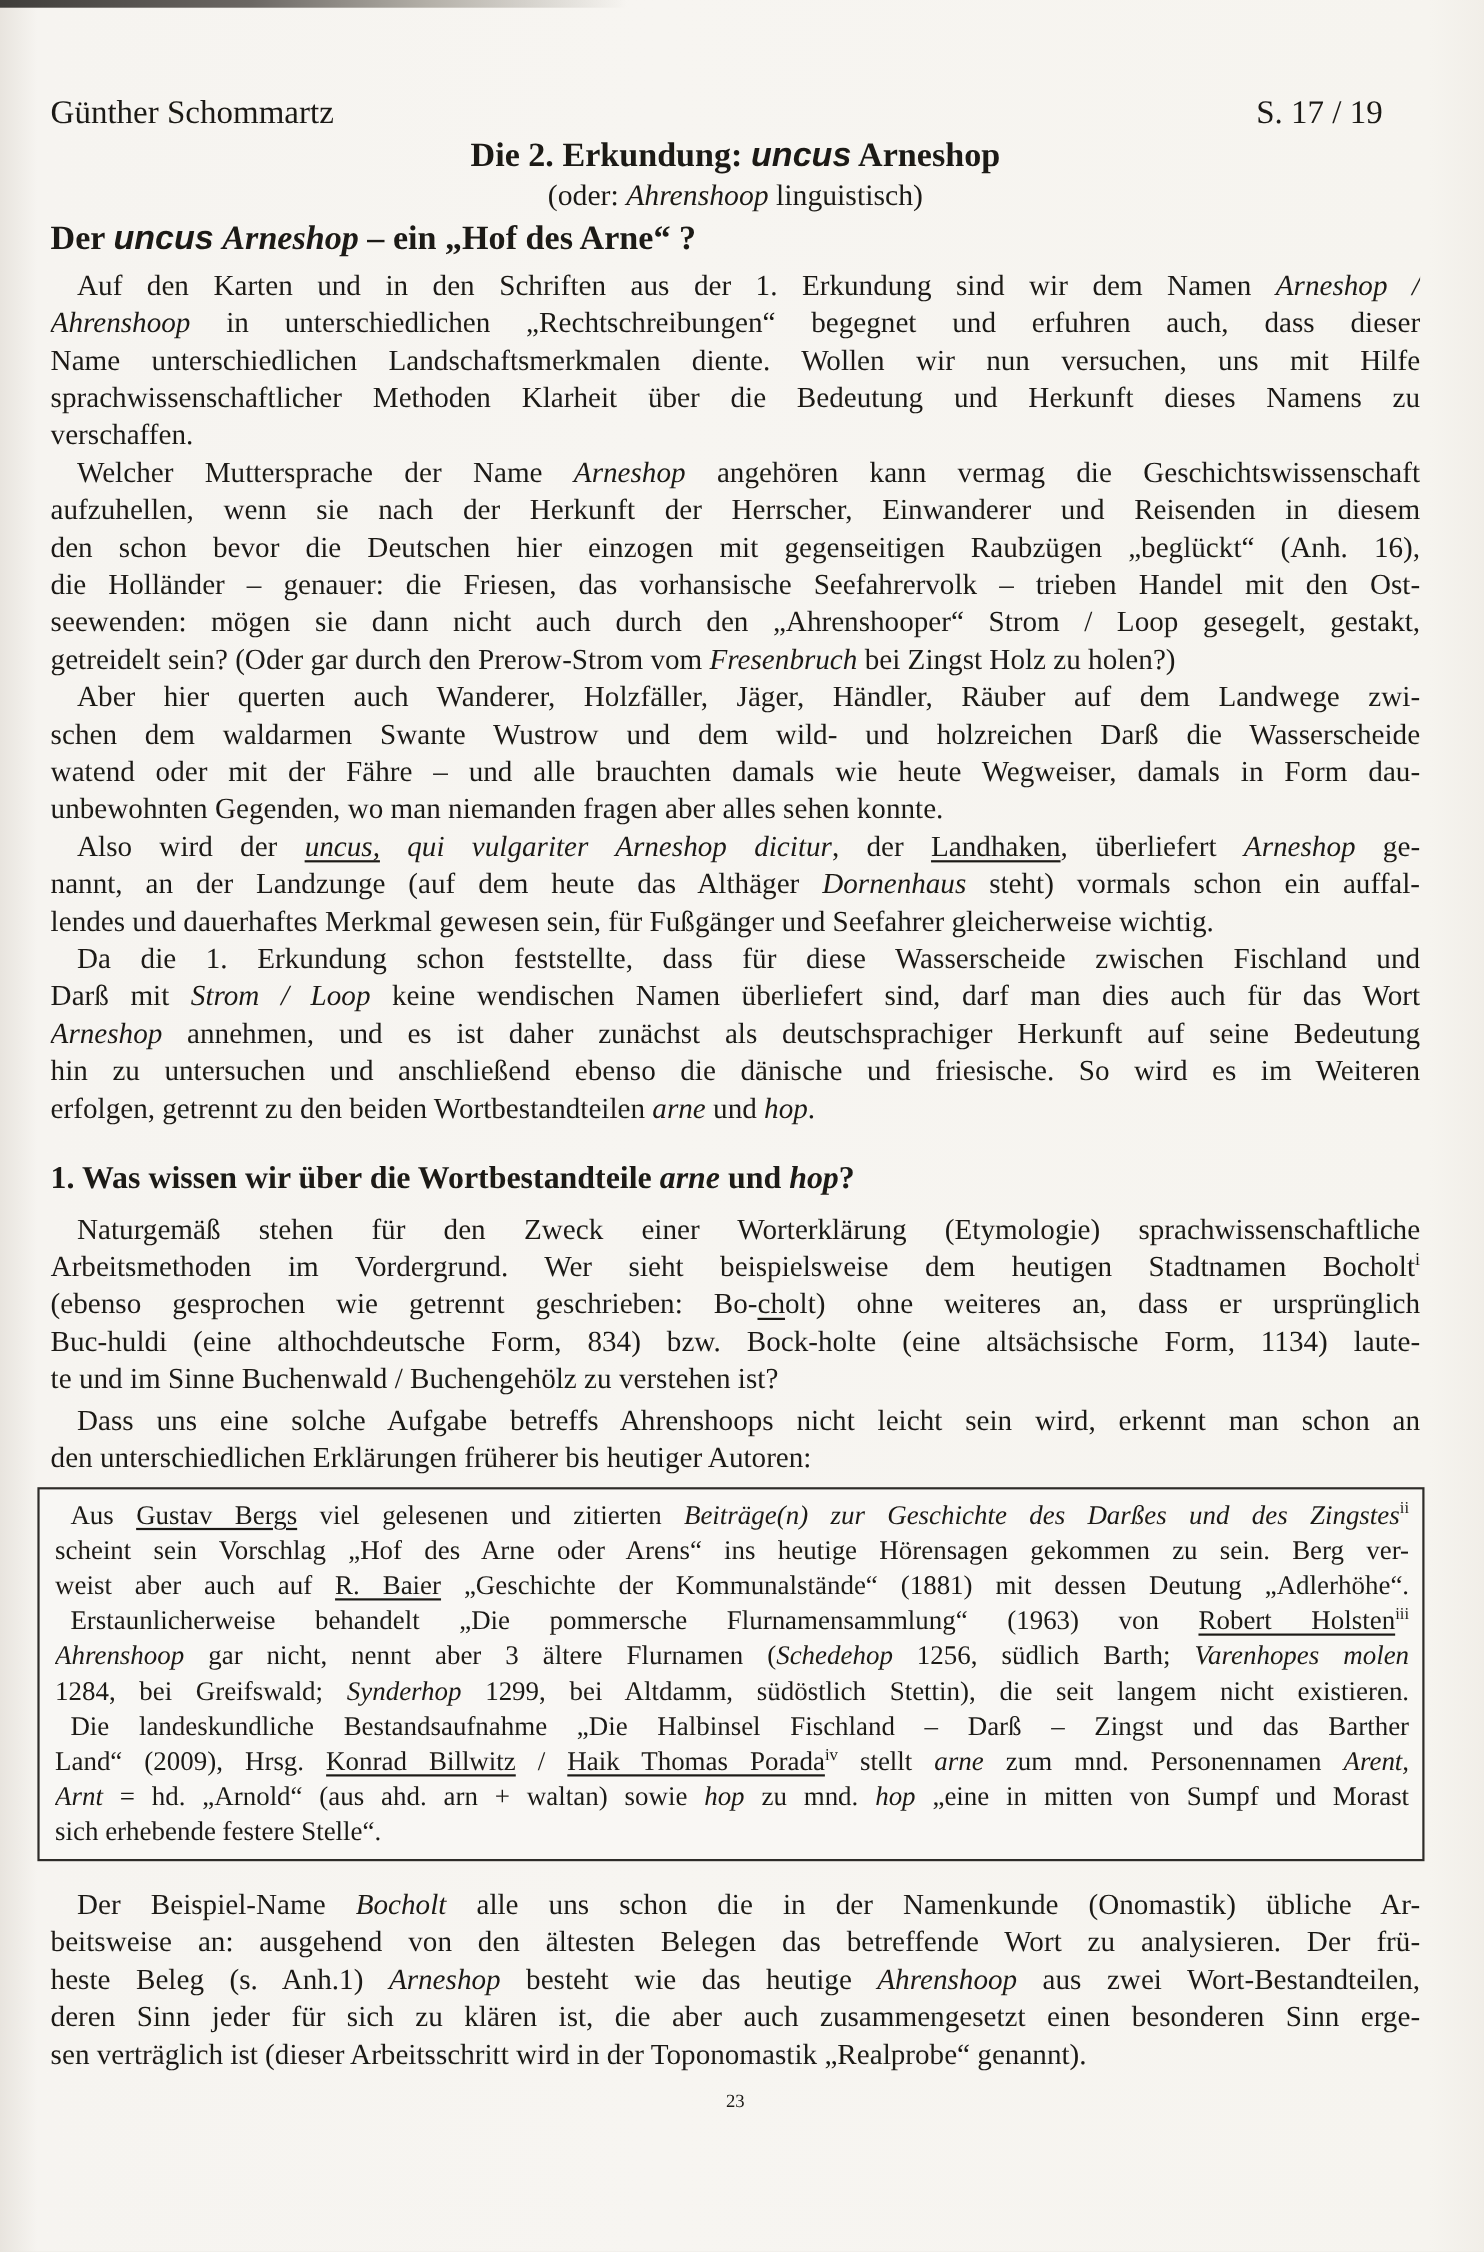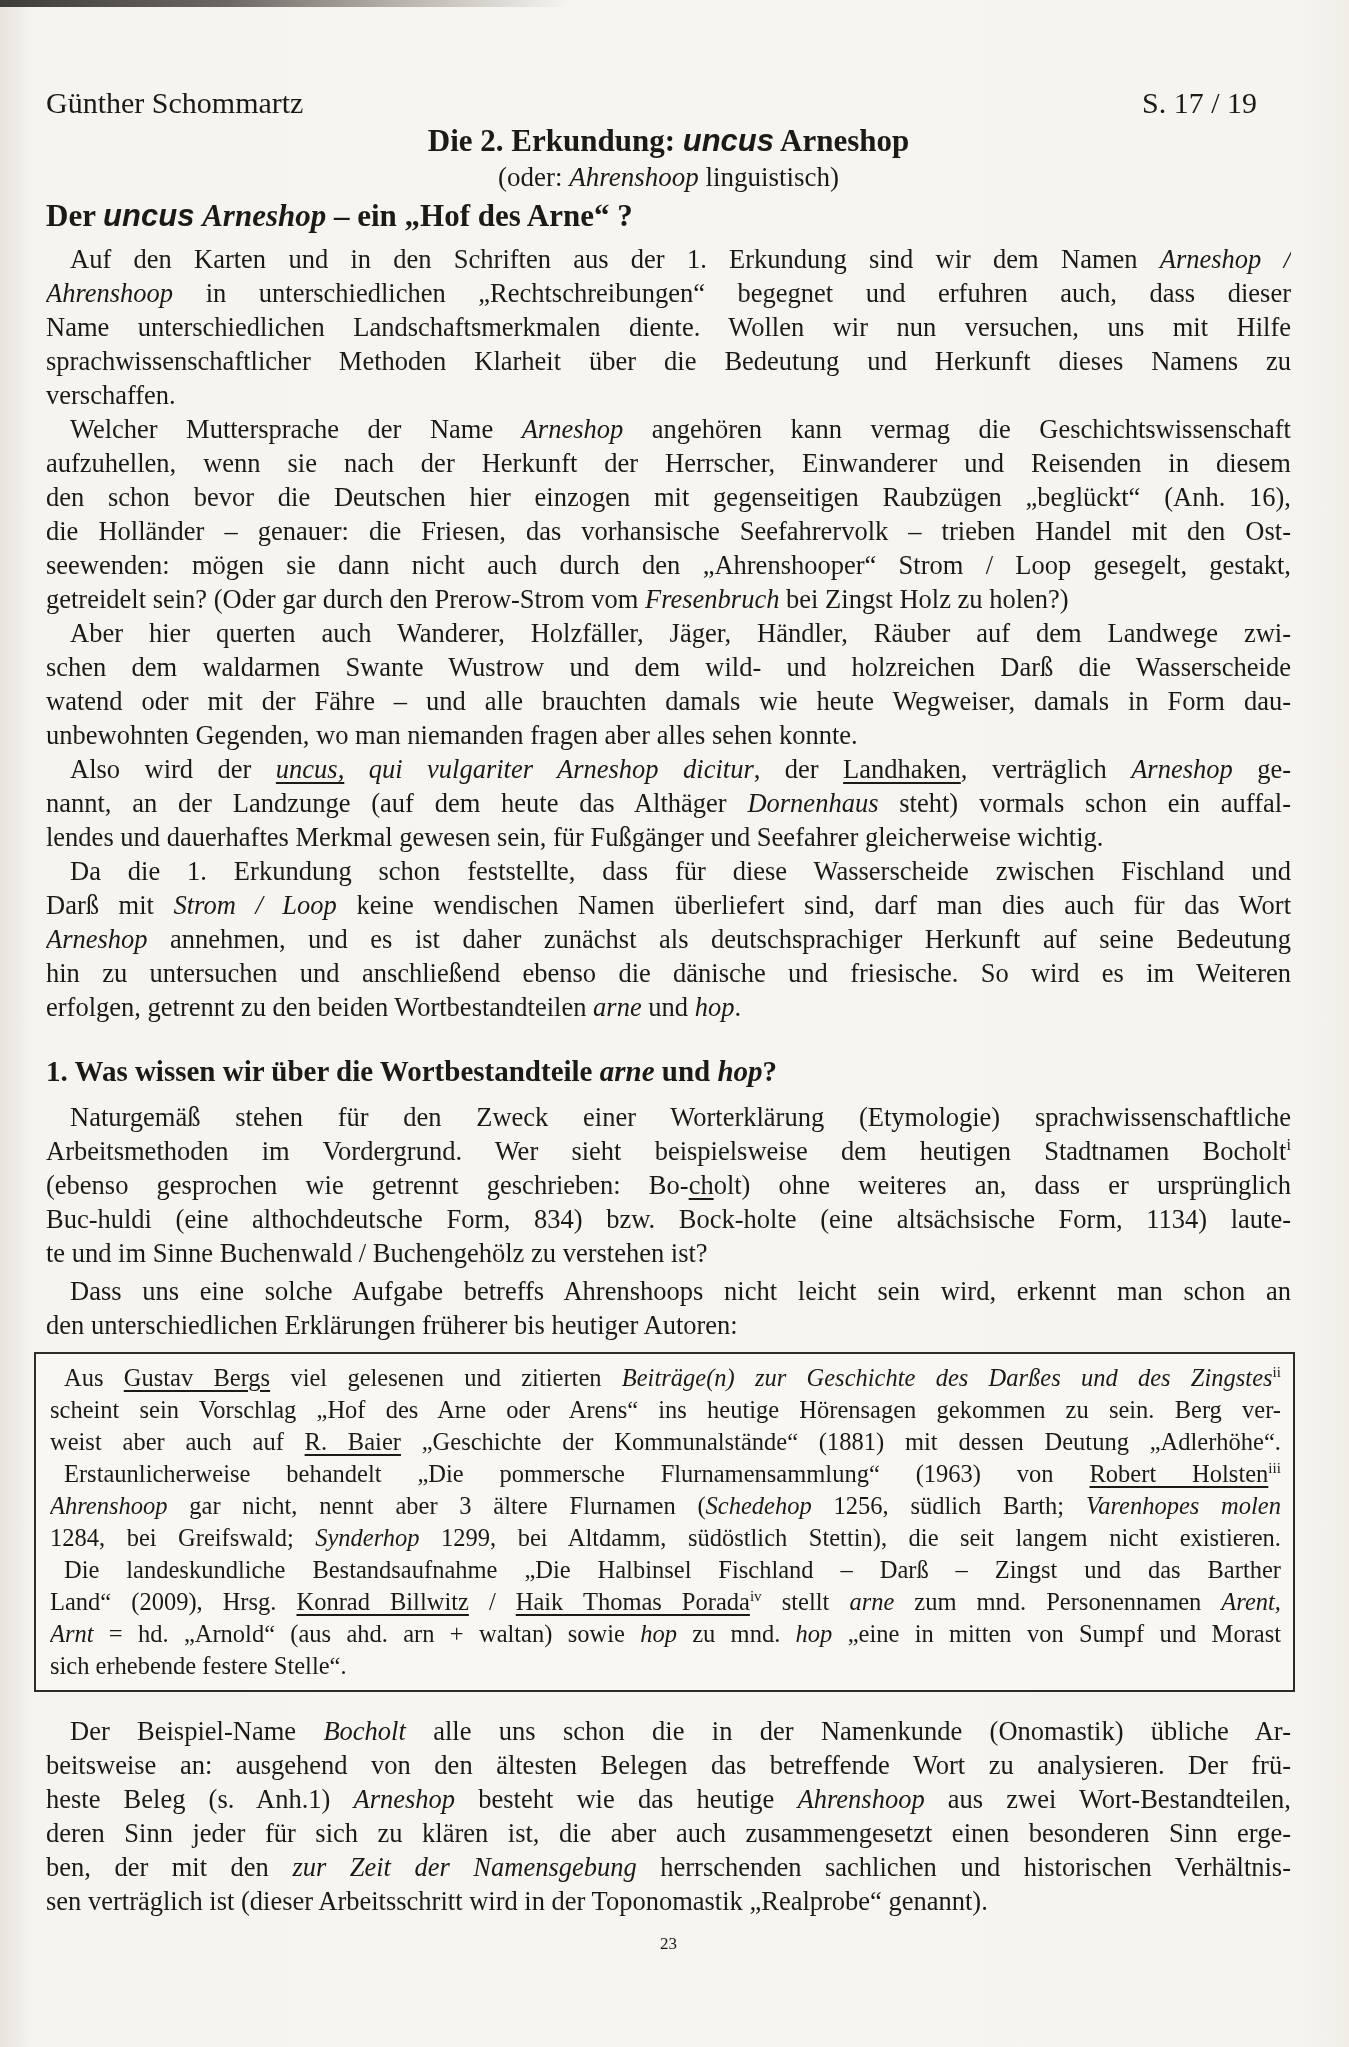--- a/index.html
+++ b/index.html
@@ -101,21 +101,21 @@
       <div class="ln"><span>seewenden: mögen sie dann nicht auch durch den „Ahrenshooper“ Strom / Loop gesegelt, gestakt,</span></div>
       <div class="ln last"><span>getreidelt sein? (Oder gar durch den Prerow-Strom vom </span><span class="it">Fresenbruch</span><span> bei Zingst Holz zu holen?)</span></div>
     </div>
   <div class="para">
       <div class="ln ind"><span>Aber hier querten auch Wanderer, Holzfäller, Jäger, Händler, Räuber auf dem Landwege zwi-</span></div>
       <div class="ln"><span>schen dem waldarmen Swante Wustrow und dem wild- und holzreichen Darß die Wasserscheide</span></div>
       <div class="ln"><span>watend oder mit der Fähre – und alle brauchten damals wie heute Wegweiser, damals in Form dau-</span></div>
       <div class="ln last"><span>unbewohnten Gegenden, wo man niemanden fragen aber alles sehen konnte.</span></div>
     </div>
   <div class="para">
-      <div class="ln ind"><span>Also wird der </span><span class="it un">uncus,</span><span class="it"> qui vulgariter Arneshop dicitur</span><span>, der </span><span class="un">Landhaken</span><span>, verträglich </span><span class="it">Arneshop</span><span> ge-</span></div>
+      <div class="ln ind"><span>Also wird der </span><span class="it un">uncus,</span><span class="it"> qui vulgariter Arneshop dicitur</span><span>, der </span><span class="un">Landhaken</span><span>, überliefert </span><span class="it">Arneshop</span><span> ge-</span></div>
       <div class="ln"><span>nannt, an der Landzunge (auf dem heute das Althäger </span><span class="it">Dornenhaus</span><span> steht) vormals schon ein auffal-</span></div>
       <div class="ln last"><span>lendes und dauerhaftes Merkmal gewesen sein, für Fußgänger und Seefahrer gleicherweise wichtig.</span></div>
     </div>
   <div class="para">
       <div class="ln ind"><span>Da die 1. Erkundung schon feststellte, dass für diese Wasserscheide zwischen Fischland und</span></div>
       <div class="ln"><span>Darß mit </span><span class="it">Strom / Loop</span><span> keine wendischen Namen überliefert sind, darf man dies auch für das Wort</span></div>
       <div class="ln"><span class="it">Arneshop</span><span> annehmen, und es ist daher zunächst als deutschsprachiger Herkunft auf seine Bedeutung</span></div>
       <div class="ln"><span>hin zu untersuchen und anschließend ebenso die dänische und friesische. So wird es im Weiteren</span></div>
       <div class="ln last"><span>erfolgen, getrennt zu den beiden Wortbestandteilen </span><span class="it">arne</span><span>  und  </span><span class="it">hop</span><span>.</span></div>
     </div>
@@ -147,18 +147,17 @@
       <div class="ln"><span>Land“ (2009), Hrsg. </span><span class="un">Konrad Billwitz</span><span> / </span><span class="un">Haik Thomas Porada</span><span class="sup">iv</span><span> stellt </span><span class="it">arne</span><span> zum mnd. Personennamen </span><span class="it">Arent,</span></div>
       <div class="ln"><span class="it">Arnt</span><span> = hd. „Arnold“ (aus ahd. arn + waltan) sowie </span><span class="it">hop</span><span> zu mnd. </span><span class="it">hop</span><span>  „eine in mitten von Sumpf und Morast</span></div>
       <div class="ln last"><span>sich erhebende festere Stelle“.</span></div>
     </div>
 
   <div class="para para-beispiel">
       <div class="ln ind"><span>Der Beispiel-Name </span><span class="it">Bocholt</span><span> alle uns schon die in der Namenkunde (Onomastik) übliche Ar-</span></div>
       <div class="ln"><span>beitsweise an: ausgehend von den ältesten Belegen das betreffende Wort zu analysieren. Der frü-</span></div>
       <div class="ln"><span>heste Beleg (s. Anh.1) </span><span class="it">Arneshop</span><span> besteht wie das heutige </span><span class="it">Ahrenshoop</span><span> aus zwei Wort-Bestandteilen,</span></div>
       <div class="ln"><span>deren Sinn jeder für sich zu klären ist, die aber auch zusammengesetzt einen besonderen Sinn erge-</span></div>
-      <div class="ln"><span>ben, der mit den </span><span class="it">zur Zeit der Namensgebung</span><span> herrschenden sachlichen und historischen Verhältnis-</span></div>
       <div class="ln last"><span>sen verträglich ist (dieser Arbeitsschritt wird in der Toponomastik „Realprobe“ genannt).</span></div>
     </div>
 
   <div class="page-number">23</div>
 </div>
 
 </body></html>

